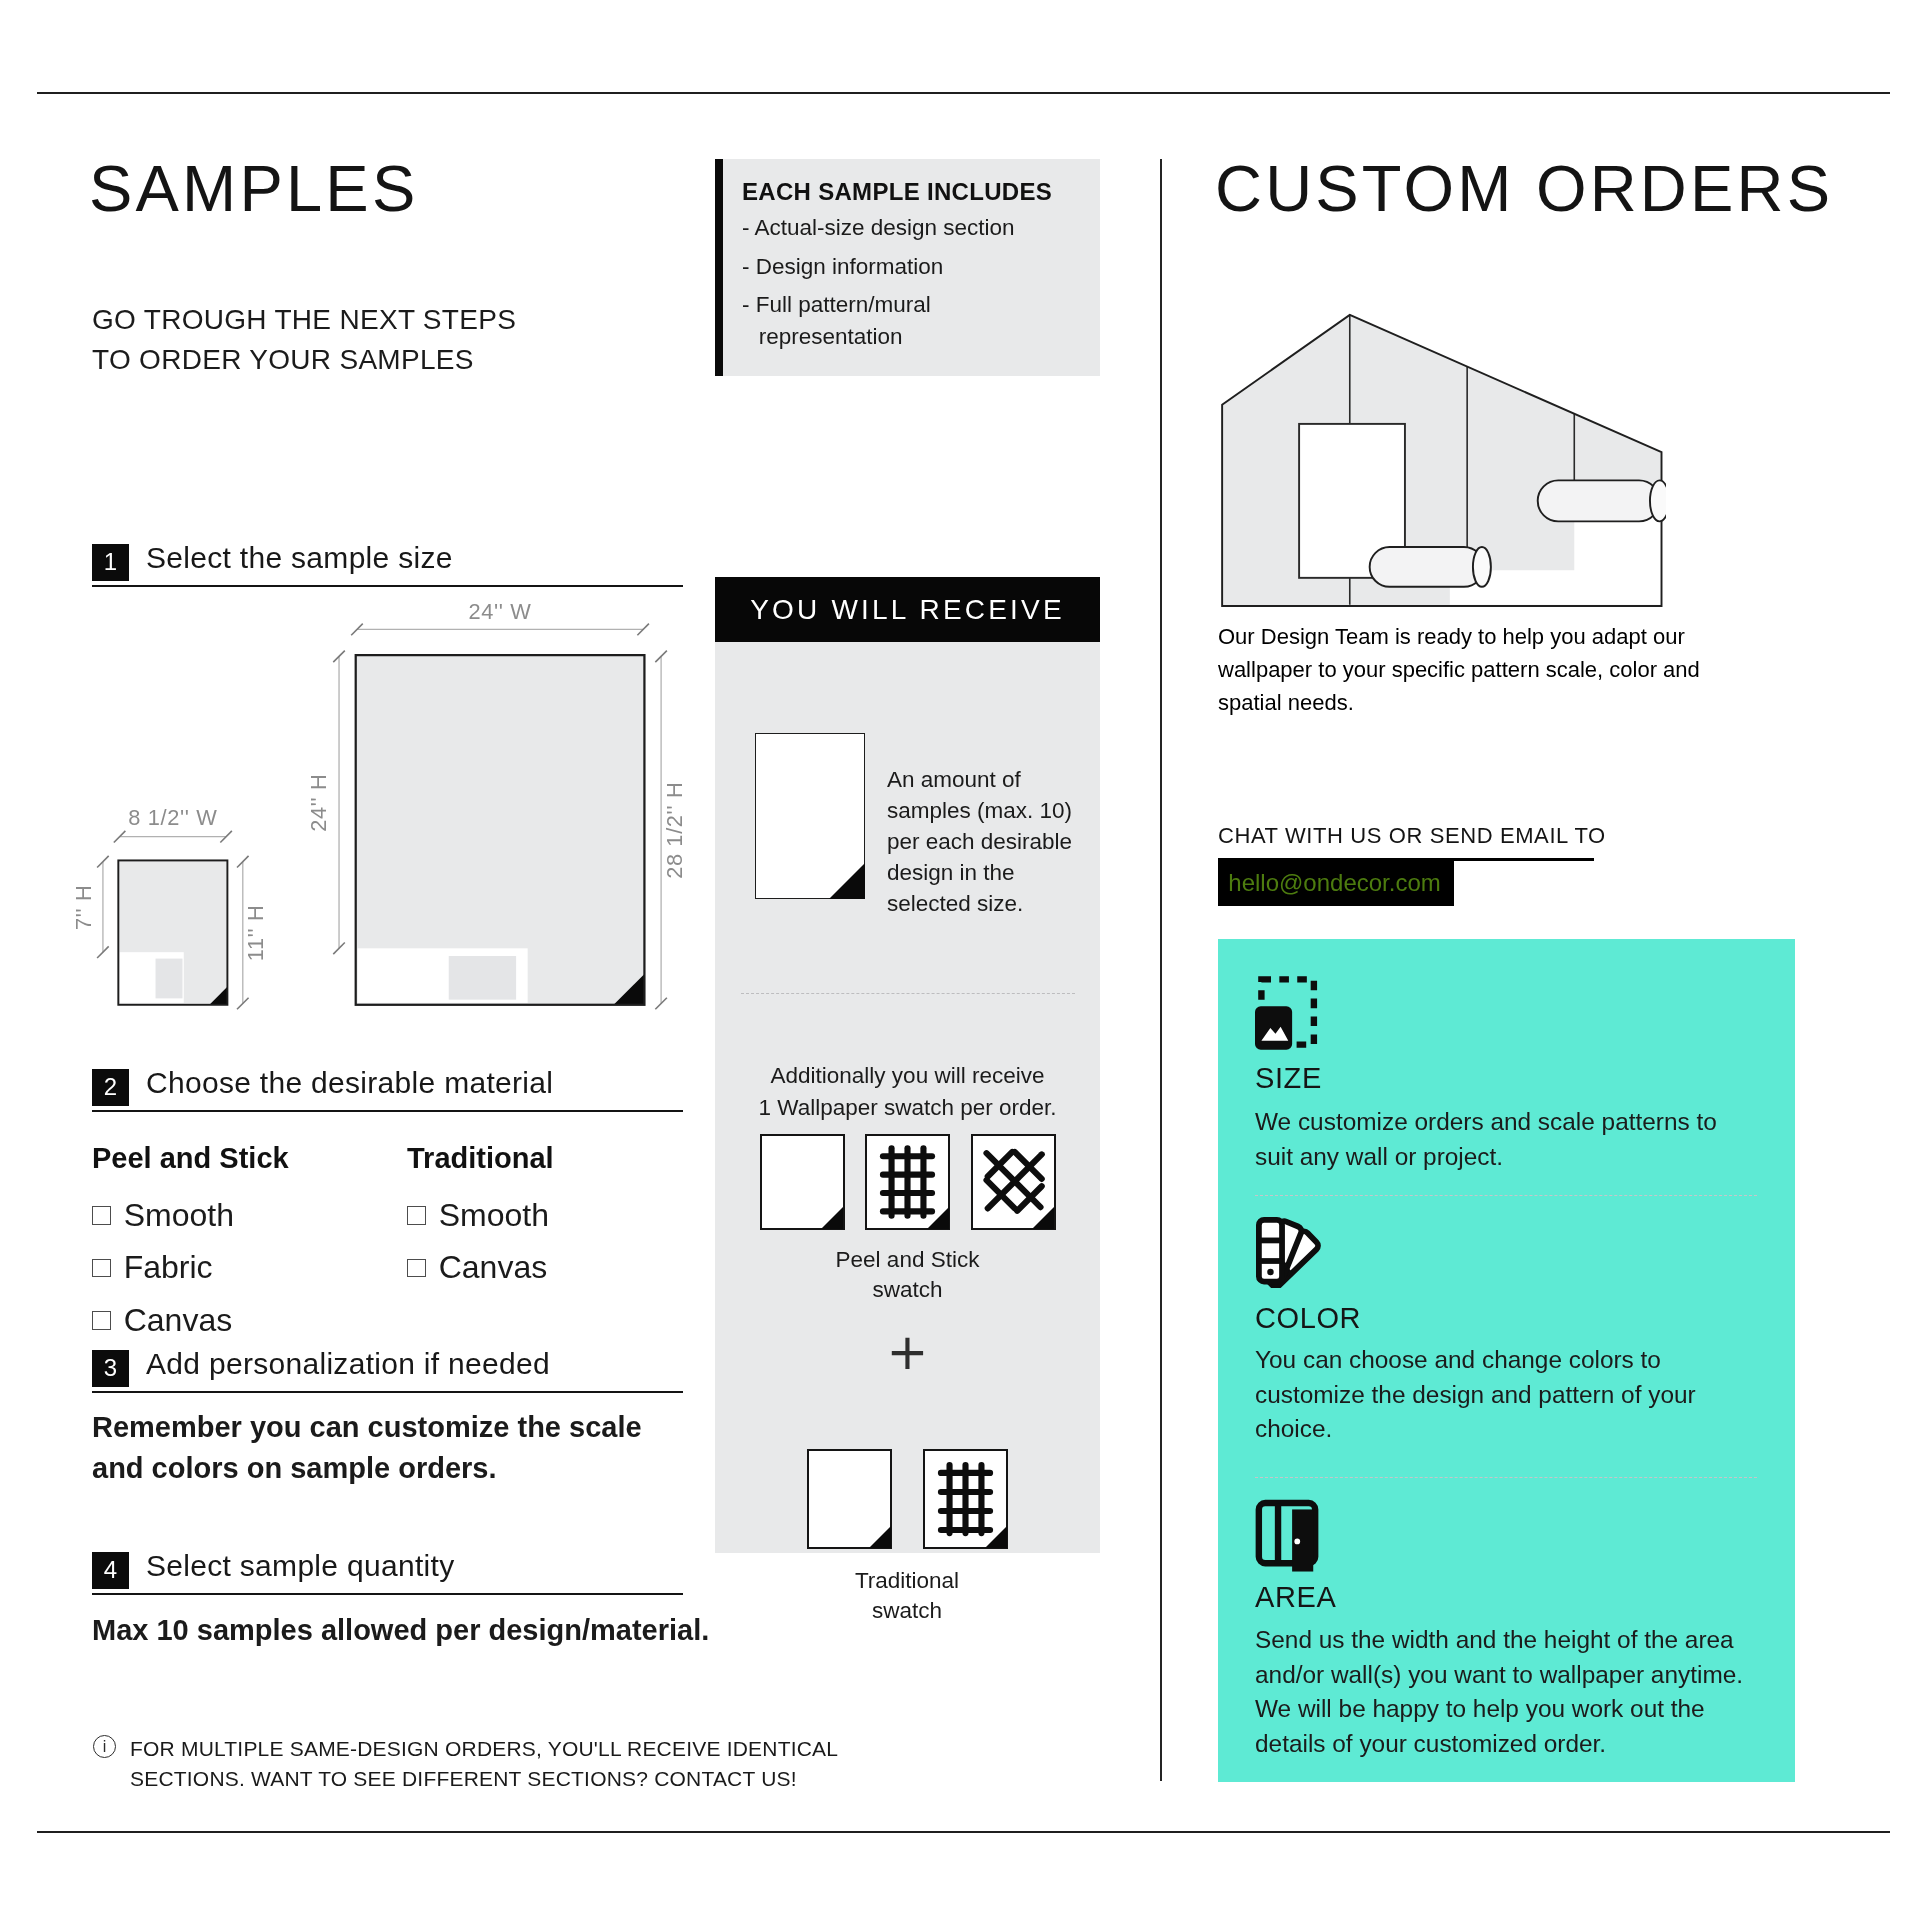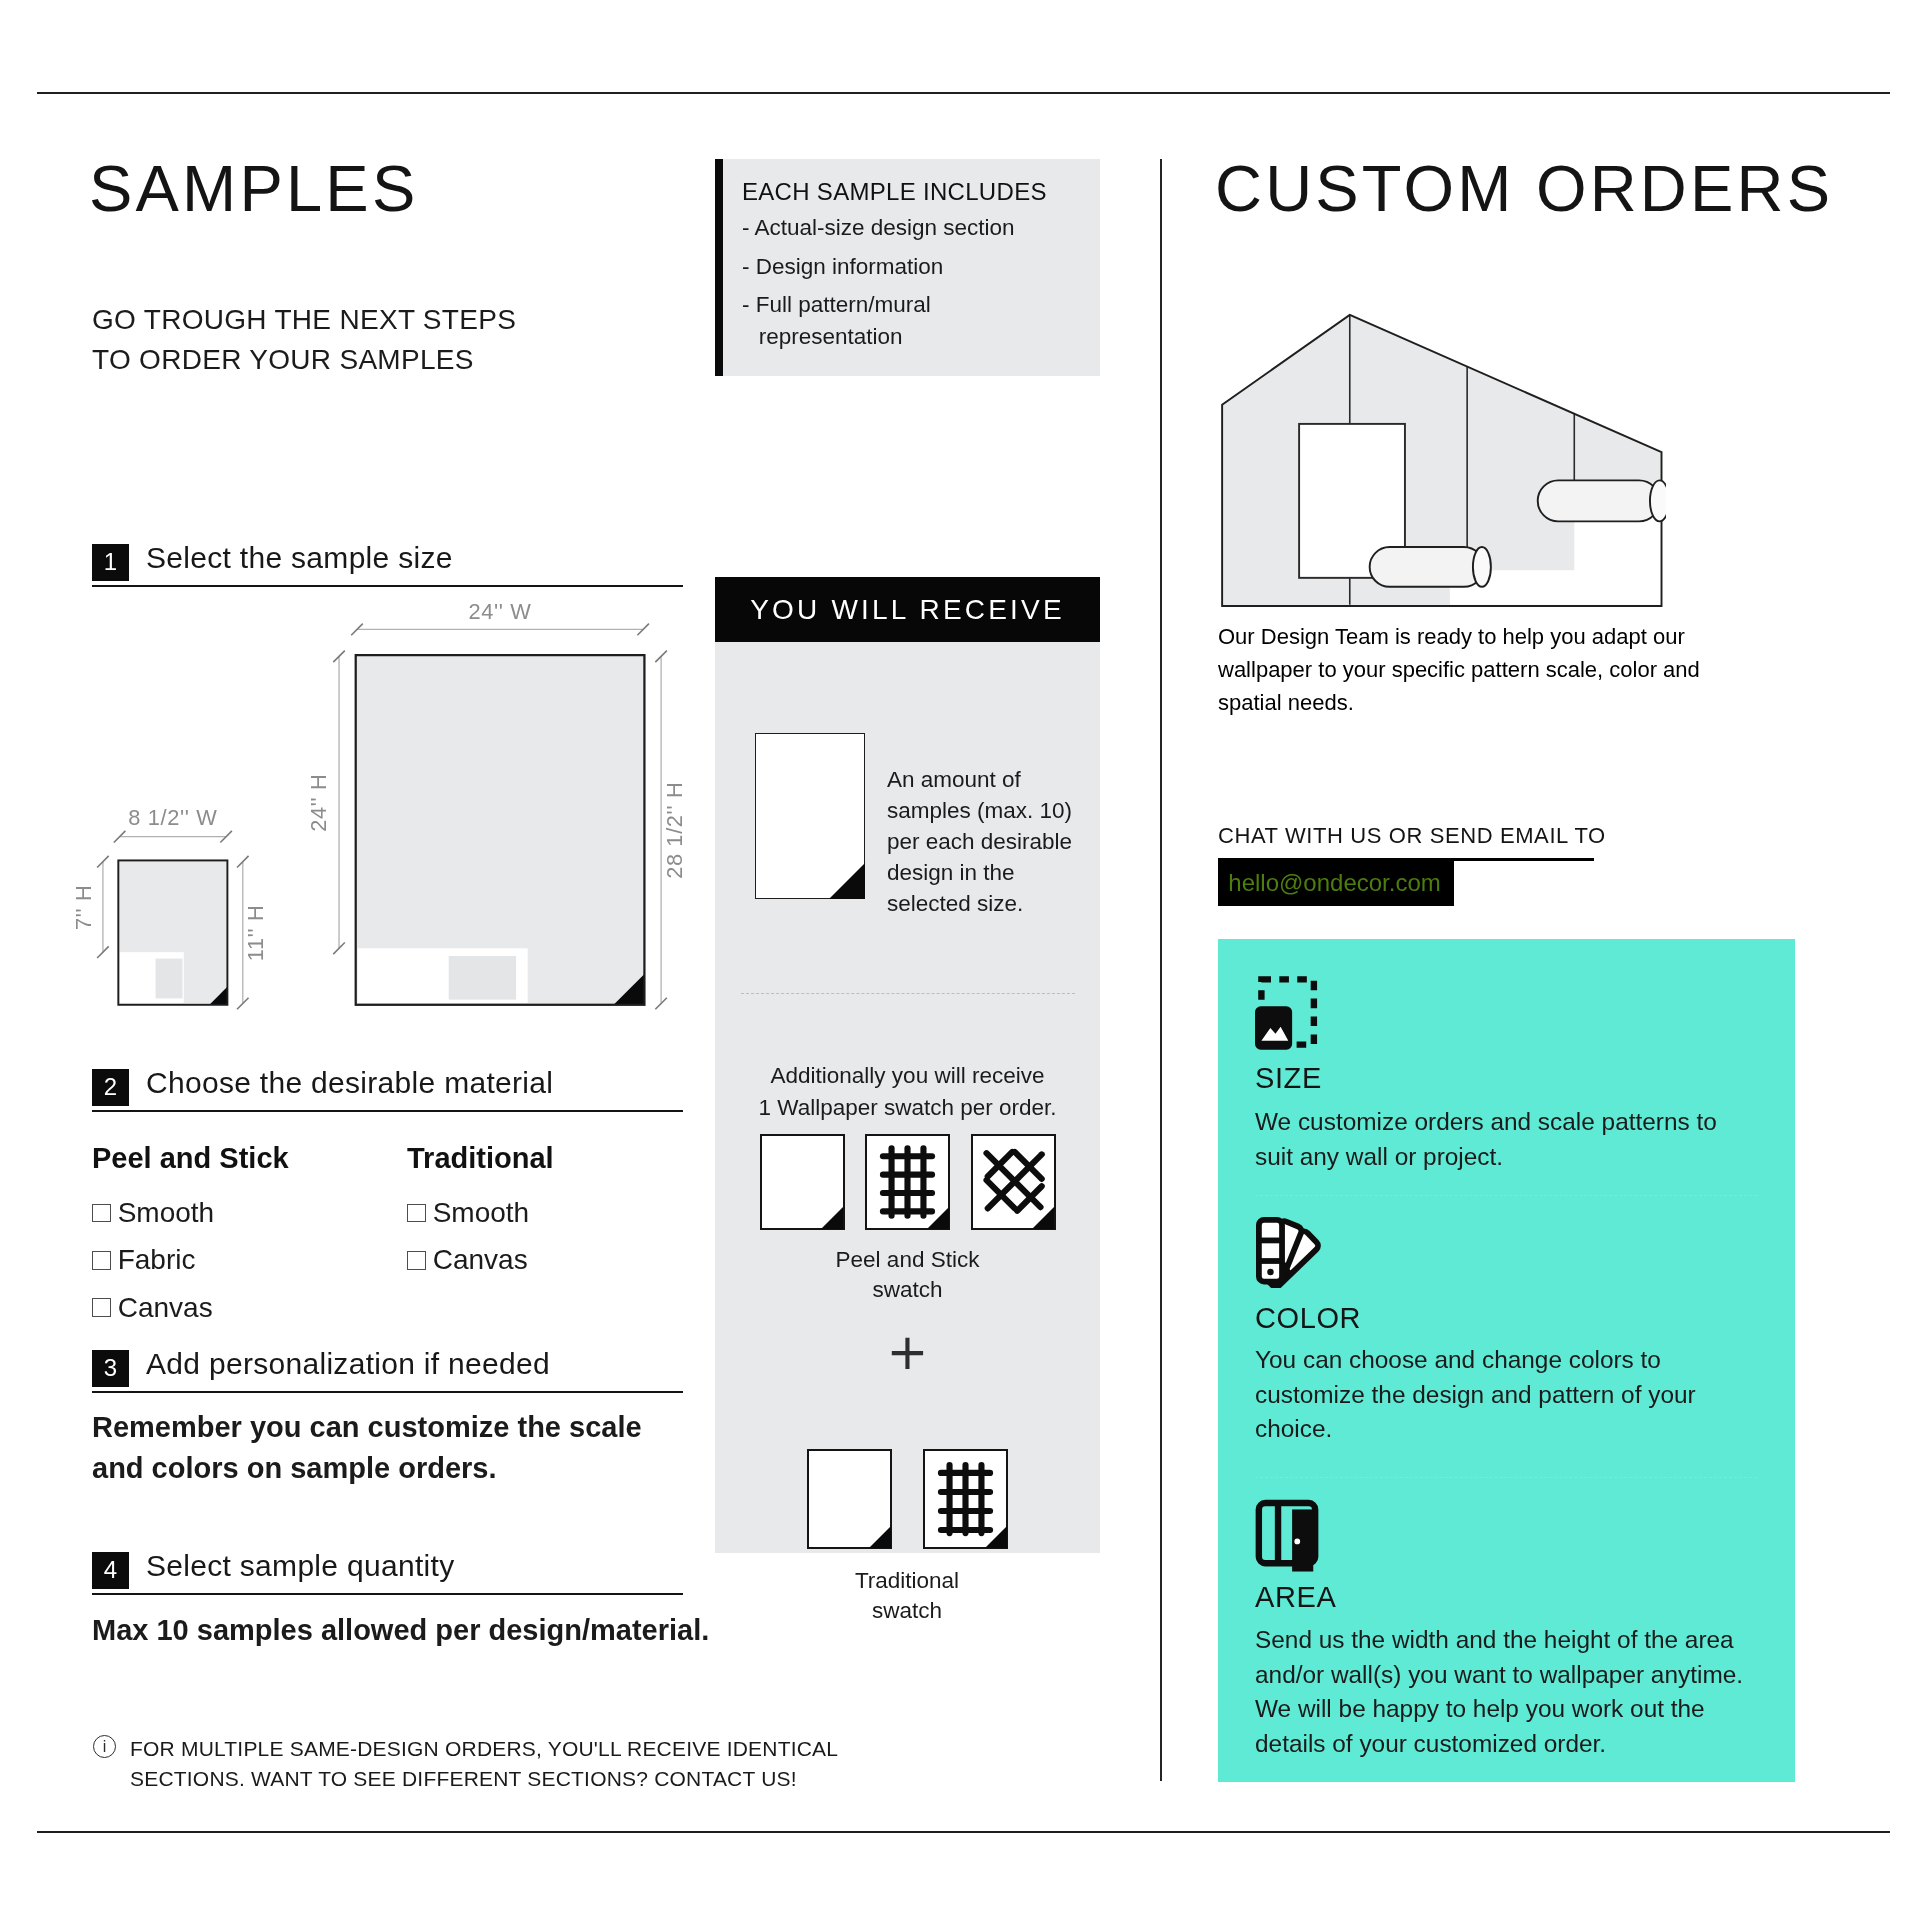--- a/index.html
+++ b/index.html
@@ -12,38 +12,38 @@
   .v-divider{position:absolute;left:1160px;top:159px;width:1.9px;height:1622px;background:#242424;}
 
   
   .big-title{font-size:65px;letter-spacing:3.2px;font-weight:400;color:#141414;white-space:nowrap;}
 
   .intro{font-size:28px;line-height:1.42;letter-spacing:0.3px;white-space:pre-line;color:#1b1b1b;}
 
   
   .includes-box{left:715px;top:159px;width:385px;box-sizing:border-box;background:#e8e9ea;
                 border-left:8.3px solid #0a0a0a;padding:19px 16.7px 23px 19px;}
-  .includes-title{font-size:24px;font-weight:normal;letter-spacing:0.3px;color:#111;}
+  .includes-title{font-size:24px;font-weight:bold;letter-spacing:0.3px;color:#111;}
   .inc-item{font-size:22.5px;line-height:1.42;margin-top:6.4px;padding-left:16.7px;text-indent:-16.7px;color:#1b1b1b;}
 
   
   .step{position:absolute;left:92px;width:591px;border-bottom:2.6px solid #141414;
         padding:0 0 10.3px 54px;box-sizing:border-box;}
   .step .badge{position:absolute;left:0;top:2.6px;width:37px;height:37px;background:#0b0b0b;color:#fff;
                font-size:24px;display:flex;align-items:center;justify-content:center;}
   .step .lbl{font-size:30px;letter-spacing:0.3px;color:#181818;white-space:nowrap;}
 
   .body-text{font-size:29px;line-height:1.42;color:#1b1b1b;font-weight:bold;}
 
   
   .materials{left:92px;top:1142px;display:flex;gap:61px;}
   .mat-col .mat-title{font-size:29px;font-weight:bold;margin-bottom:22px;color:#111;}
   .mat-col{width:254px;}
   .mat-col.c2{width:auto;}
-  .opt{display:flex;align-items:center;gap:7px;font-size:28px;margin-top:15.4px;color:#1b1b1b;}
+  .opt{display:flex;align-items:center;gap:13px;font-size:32px;margin-top:15.4px;color:#1b1b1b;}
   .cbx{width:16.7px;height:16.7px;border:1.9px solid #4d4d4d;flex:0 0 auto;background:#fff;}
 
   
   .footer-note{left:93px;top:1734px;width:803px;position:absolute;}
   .footer-note .txt{padding-left:37px;font-size:21px;line-height:1.45;letter-spacing:0.2px;color:#1a1a1a;}
   .info-circ{position:absolute;left:0;top:1.3px;width:23px;height:23px;border:1.9px solid #2c2c2c;border-radius:50%;
              display:flex;align-items:center;justify-content:center;font-size:16px;color:#2c2c2c;box-sizing:border-box;}
 
   
   .receive-panel{left:715px;top:577px;width:385px;height:976px;background:#e8e9ea;}

